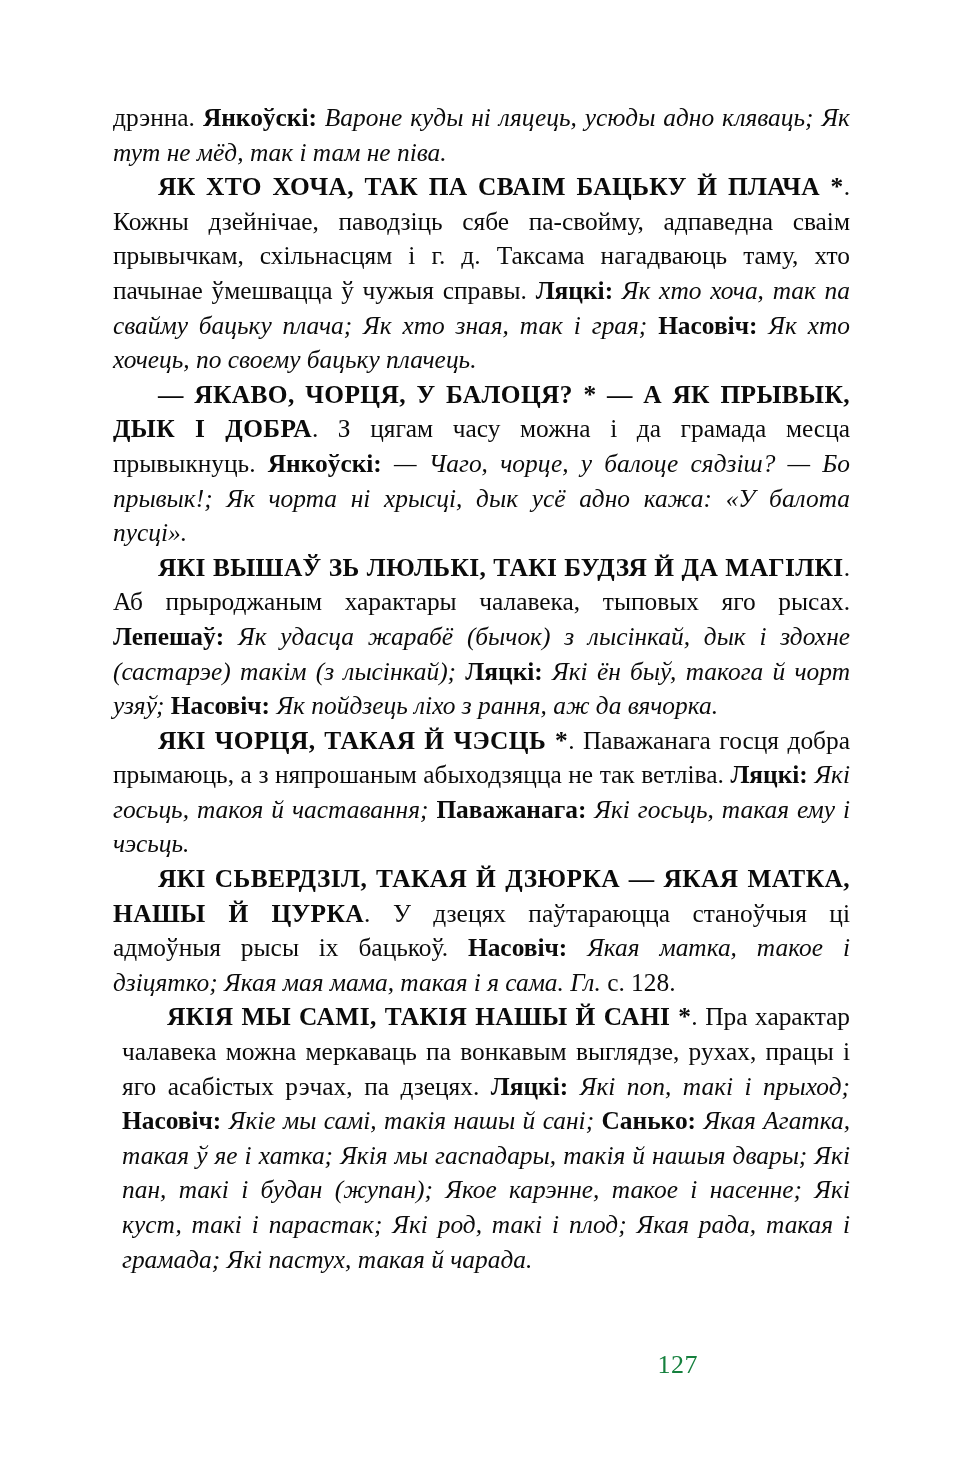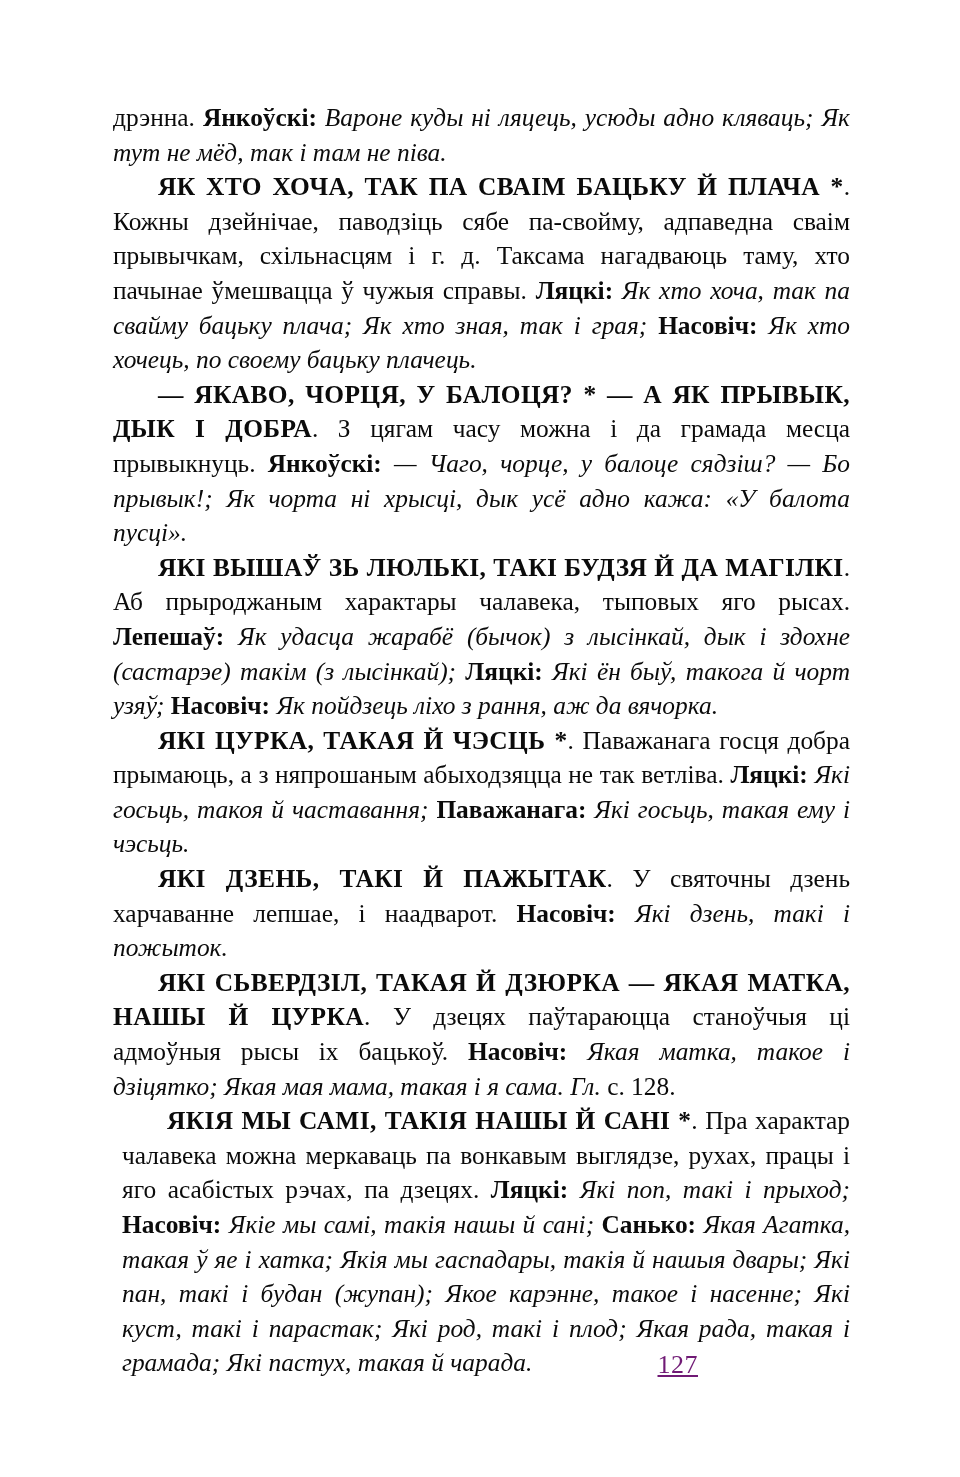--- a/index.html
+++ b/index.html
@@ -64,23 +64,22 @@
   .ref-it {
     font-style: italic;
   }
   .folio {
     position: absolute;
     right: 110px;
     top: 1350px;
     font-size: 26px;
     line-height: 30px;
     font-family: "Liberation Serif", "DejaVu Serif", serif;
-    color: #701a75;
+    color: #15803d;
     letter-spacing: 0.5px;
-    text-decoration: underline;
   }
 </style>
 </head>
 <body>
 
 <div class="page">
 
   <div class="textblock">
 
     <p class="entry first">
@@ -93,26 +92,23 @@
 
     <p class="entry">
       <span class="hw">— ЯКАВО, ЧОРЦЯ, У БАЛОЦЯ? * — А ЯК ПРЫВЫК, ДЫК І ДОБРА</span><span>. З цягам часу можна і да грамада месца прывыкнуць. </span><span class="src">Янкоўскі:</span><span class="it"> — Чаго, чорце, у балоце сядзіш? — Бо прывык!; Як чорта ні хрысці, дык усё адно кажа: «У балота пусці».</span>
     </p>
 
     <p class="entry">
       <span class="hw">ЯКІ ВЫШАЎ ЗЬ ЛЮЛЬКІ, ТАКІ БУДЗЯ Й ДА МАГІЛКІ</span><span>. Аб прыроджаным характары чалавека, тыповых яго рысах. </span><span class="src">Лепешаў:</span><span class="it"> Як удасца жарабё (бычок) з лысінкай, дык і здохне (састарэе) такім (з лысінкай); </span><span class="src">Ляцкі:</span><span class="it"> Які ён быў, такога й чорт узяў; </span><span class="src">Насовіч:</span><span class="it"> Як пойдзець ліхо з рання, аж да вячорка.</span>
     </p>
 
     <p class="entry">
-      <span class="hw">ЯКІ ЦУРКА, ТАКАЯ Й ЧЭСЦЬ *</span><span>. Паважанага госця добра прымаюць, а з няпрошаным абыходзяцца не так ветліва. </span><span class="src">Ляцкі:</span><span class="it"> Які госьць, такоя й частавання; </span><span class="src">Паважанага:</span><span class="it"> Які госьць, такая ему і чэсьць.</span>
+      <span class="hw">ЯКІ ЧОРЦЯ, ТАКАЯ Й ЧЭСЦЬ *</span><span>. Паважанага госця добра прымаюць, а з няпрошаным абыходзяцца не так ветліва. </span><span class="src">Ляцкі:</span><span class="it"> Які госьць, такоя й частавання; </span><span class="src">Паважанага:</span><span class="it"> Які госьць, такая ему і чэсьць.</span>
     </p>
 
-    <p class="entry">
-      <span class="hw">ЯКІ ДЗЕНЬ, ТАКІ Й ПАЖЫТАК</span><span>. У святочны дзень харчаванне лепшае, і наадварот. </span><span class="src">Насовіч:</span><span class="it"> Які дзень, такі і пожыток.</span>
-    </p>
 
     <p class="entry">
       <span class="hw">ЯКІ СЬВЕРДЗІЛ, ТАКАЯ Й ДЗЮРКА — ЯКАЯ МАТКА, НАШЫ Й ЦУРКА</span><span>. У дзецях паўтараюцца станоўчыя ці адмоўныя рысы іх бацькоў. </span><span class="src">Насовіч:</span><span class="it"> Якая матка, такое і дзіцятко; Якая мая мама, такая і я сама. </span><span class="ref-it">Гл.</span><span> с. 128.</span>
     </p>
 
     <p class="entry">
       <span class="hw">ЯКІЯ МЫ САМІ, ТАКІЯ НАШЫ Й САНІ *</span><span>. Пра характар чалавека можна меркаваць па вонкавым выглядзе, рухах, працы і яго асабістых рэчах, па дзецях. </span><span class="src">Ляцкі:</span><span class="it"> Які поп, такі і прыход; </span><span class="src">Насовіч:</span><span class="it"> Якіе мы самі, такія нашы й сані; </span><span class="src">Санько:</span><span class="it"> Якая Агатка, такая ў яе і хатка; Якія мы гаспадары, такія й нашыя двары; Які пан, такі і будан (жупан); Якое карэнне, такое і насенне; Які куст, такі і парастак; Які род, такі і плод; Якая рада, такая і грамада; Які пастух, такая й чарада.</span>
     </p>
 
   </div>

